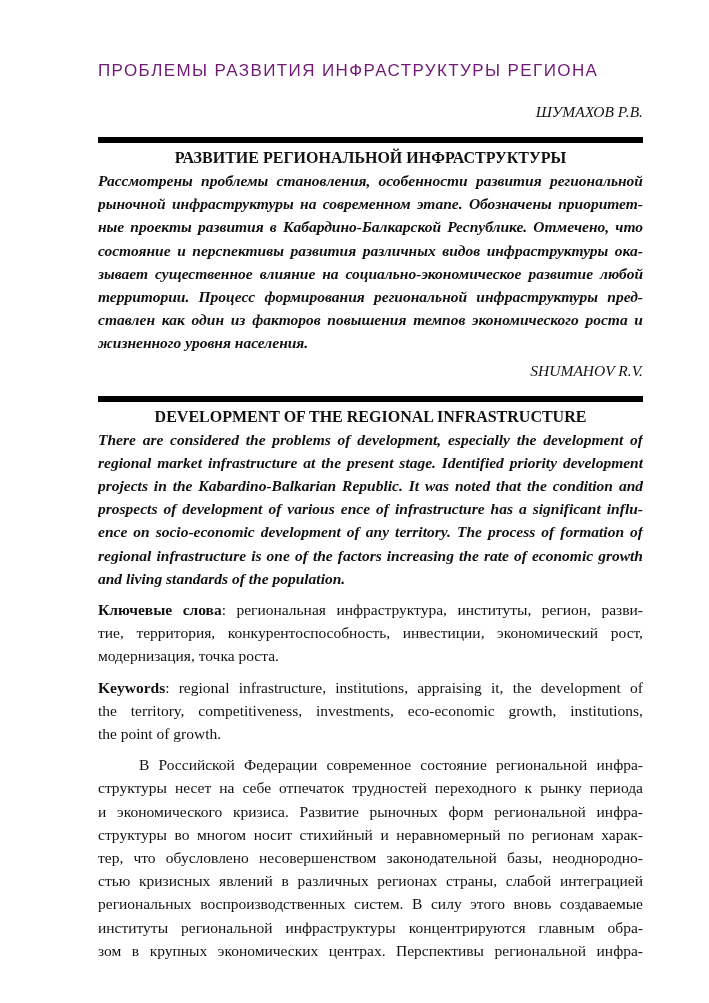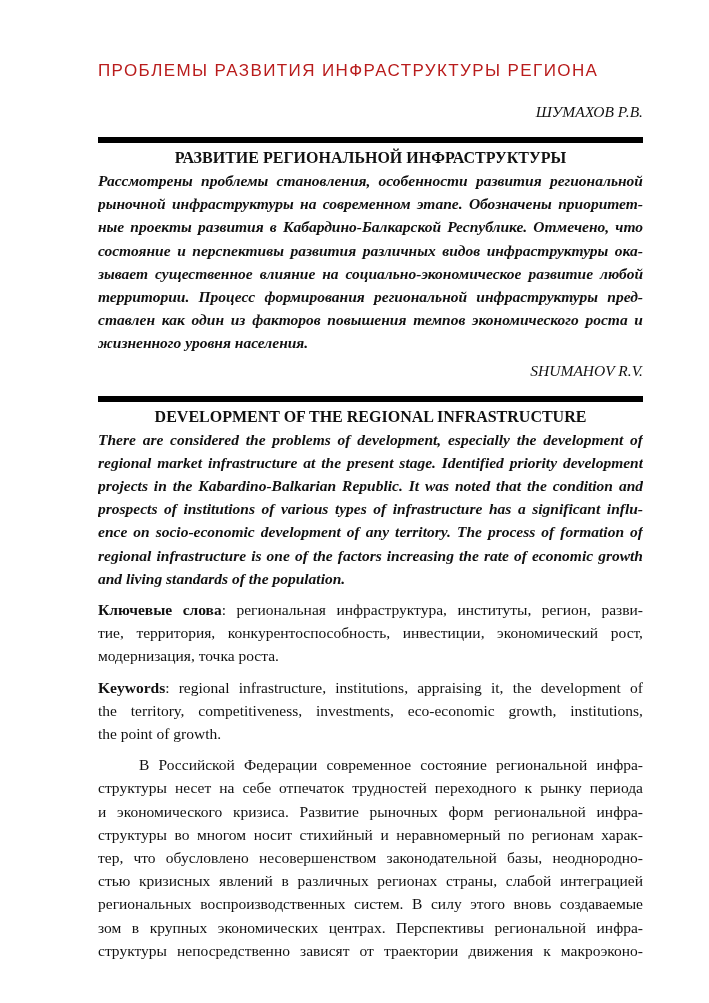--- a/index.html
+++ b/index.html
@@ -11,21 +11,21 @@
     box-sizing: border-box;
     padding: 60px 66px 0 98px;
     font-family: "Liberation Serif", serif;
     color: #111111;
     overflow: hidden;
   }
   .journal-header {
     font-family: "Liberation Sans", sans-serif;
     font-size: 17px;
     letter-spacing: 1.4px;
-    color: #b91c1c;
+    color: #701a75;
     line-height: 22px;
     white-space: nowrap;
   }
   .author-line {
     margin-top: 20px;
     text-align: right;
     font-style: italic;
     font-size: 15.5px;
     line-height: 19px;
     padding-bottom: 16px;
@@ -79,21 +79,21 @@
   </div>
 
   <div class="author-line en">SHUMAHOV R.V.</div>
 
   <div class="sec-title">DEVELOPMENT OF THE REGIONAL INFRASTRUCTURE</div>
 
   <div class="par it">
     <div class="jl">There are considered the problems of development, especially the development of</div>
     <div class="jl">regional market infrastructure at the present stage. Identified priority development</div>
     <div class="jl">projects in the Kabardino-Balkarian Republic. It was noted that the condition and</div>
-    <div class="jl">prospects of institutions of various types of infrastructure has a significant influ-</div>
+    <div class="jl">prospects of development of various ence of infrastructure has a significant influ-</div>
     <div class="jl">ence on socio-economic development of any territory. The process of formation of</div>
     <div class="jl">regional infrastructure is one of the factors increasing the rate of economic growth</div>
     <div class="jl end">and living standards of the population.</div>
   </div>
 
   <div class="par kw">
     <div class="jl"><span class="bold-lead">Ключевые слова</span><span>: региональная инфраструктура, институты, регион, разви-</span></div>
     <div class="jl">тие, территория, конкурентоспособность, инвестиции, экономический рост,</div>
     <div class="jl end">модернизация,  точка роста.</div>
   </div>
@@ -105,17 +105,17 @@
   </div>
 
   <div class="par body-par">
     <div class="jl indent">В Российской Федерации современное состояние региональной инфра-</div>
     <div class="jl">структуры несет на себе отпечаток трудностей переходного к рынку периода</div>
     <div class="jl">и экономического кризиса. Развитие рыночных форм региональной инфра-</div>
     <div class="jl">структуры во многом носит стихийный и неравномерный по регионам харак-</div>
     <div class="jl">тер, что обусловлено несовершенством законодательной базы, неоднородно-</div>
     <div class="jl">стью кризисных явлений в различных регионах страны, слабой интеграцией</div>
     <div class="jl">региональных воспроизводственных систем. В силу этого вновь создаваемые</div>
+    <div class="jl">институты региональной инфраструктуры концентрируются главным обра-</div>
     <div class="jl">зом в крупных экономических центрах. Перспективы региональной инфра-</div>
-    <div class="jl">структуры непосредственно зависят от траектории движения к макроэконо-</div>
   </div>
 
 </div>
 
 </body></html>

